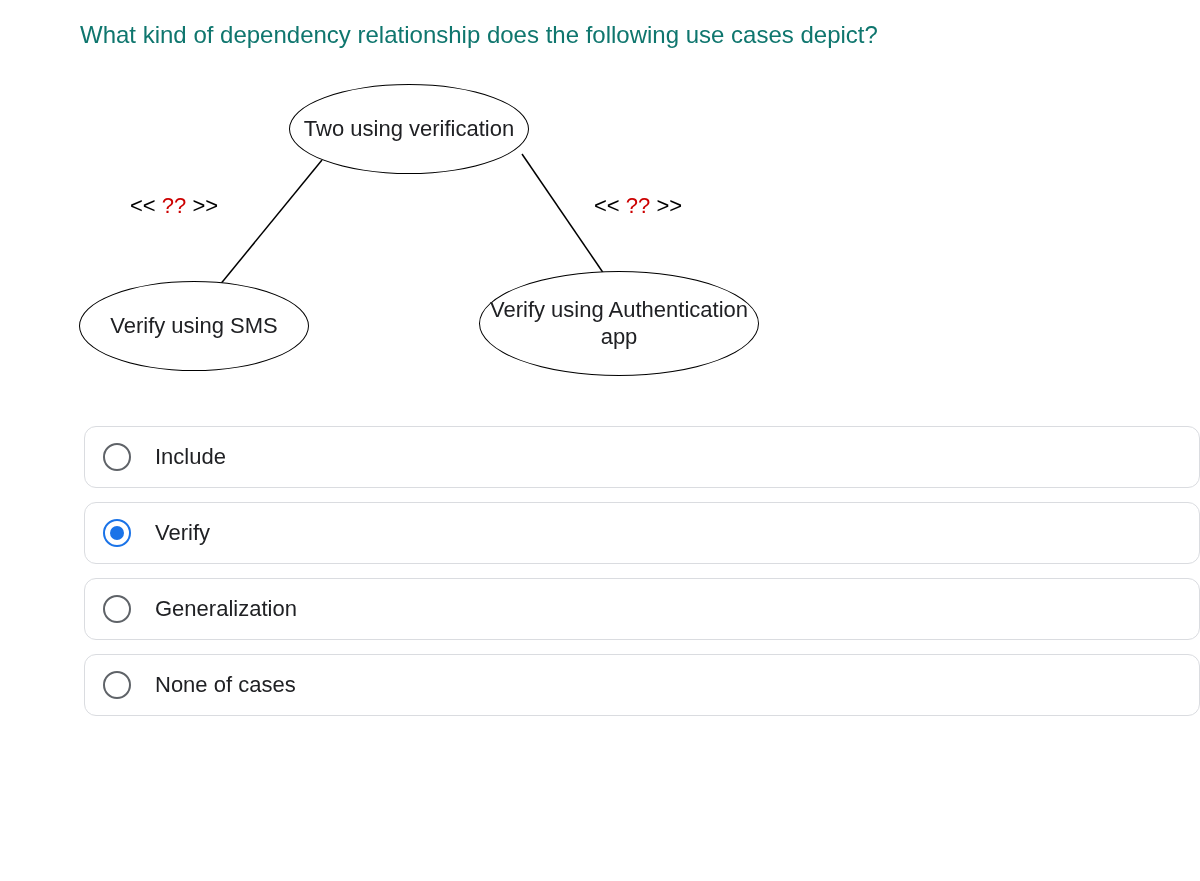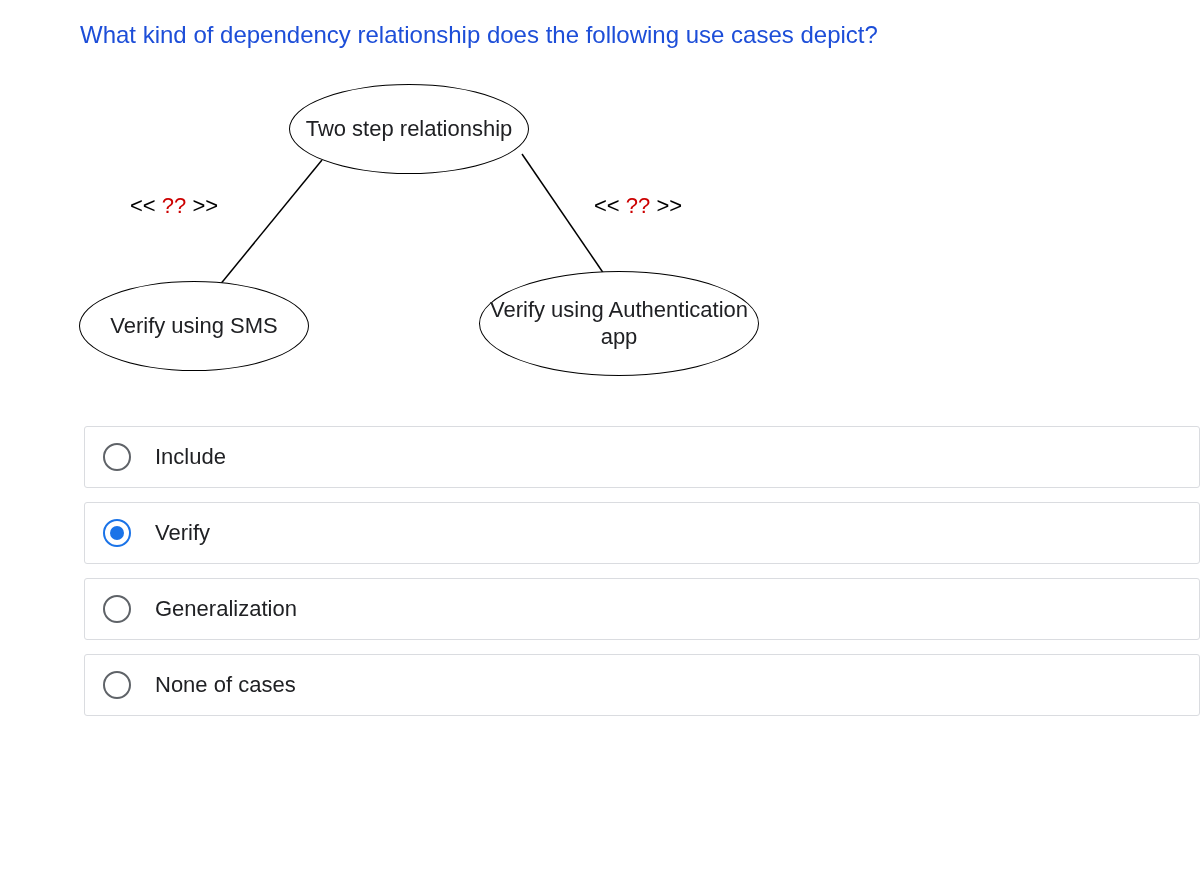--- a/index.html
+++ b/index.html
@@ -8,21 +8,21 @@
     padding: 0;
     font-family: Arial, Helvetica, sans-serif;
     background: #fff;
     color: #202124;
     width: 1200px;
     height: 881px;
   }
   .container { padding: 18px 0 0 80px; }
   .question {
     font-size: 24px;
-    color: #1d4ed8;
+    color: #0f766e;
     margin: 0 0 24px 0;
     line-height: 1.4;
   }
   .diagram {
     position: relative;
     height: 340px;
     margin: 0 0 10px -6px;
   }
   .ellipse {
     position: absolute;
@@ -53,21 +53,21 @@
     position: absolute;
     left: 0; top: 0;
     width: 760px; height: 340px;
     pointer-events: none;
   }
   .options { margin-left: 4px; }
   .option {
     display: flex;
     align-items: center;
     border: 1px solid #dadce0;
-    border-radius: 3px;
+    border-radius: 12px;
     margin: 0 0 14px 0;
     padding: 16px 18px;
     font-size: 22px;
     color: #202124;
     min-height: 62px;
   }
   .radio {
     width: 28px; height: 28px;
     border: 2.5px solid #5f6368;
     border-radius: 50%;
@@ -92,21 +92,21 @@
 <div class="container">
   <div class="question">What kind of dependency relationship does the following use cases depict?</div>
 
   <div class="diagram">
     <svg class="lines" viewBox="0 0 760 340">
       <line x1="248" y1="84" x2="145" y2="210" stroke="#000" stroke-width="1.5"></line>
       <line x1="448" y1="78" x2="530" y2="198" stroke="#000" stroke-width="1.5"></line>
     </svg>
 
     <div class="ellipse top-ellipse">
-      <span>Two step relationship</span>
+      <span>Two using verification</span>
     </div>
     <div class="ellipse left-ellipse">
       <span>Verify using SMS</span>
     </div>
     <div class="ellipse right-ellipse">
       <span>Verify using Authentication app</span>
     </div>
 
     <div class="stereo stereo-left">
       <span>&lt;&lt;</span><span class="qq"> ?? </span><span>&gt;&gt;</span>

